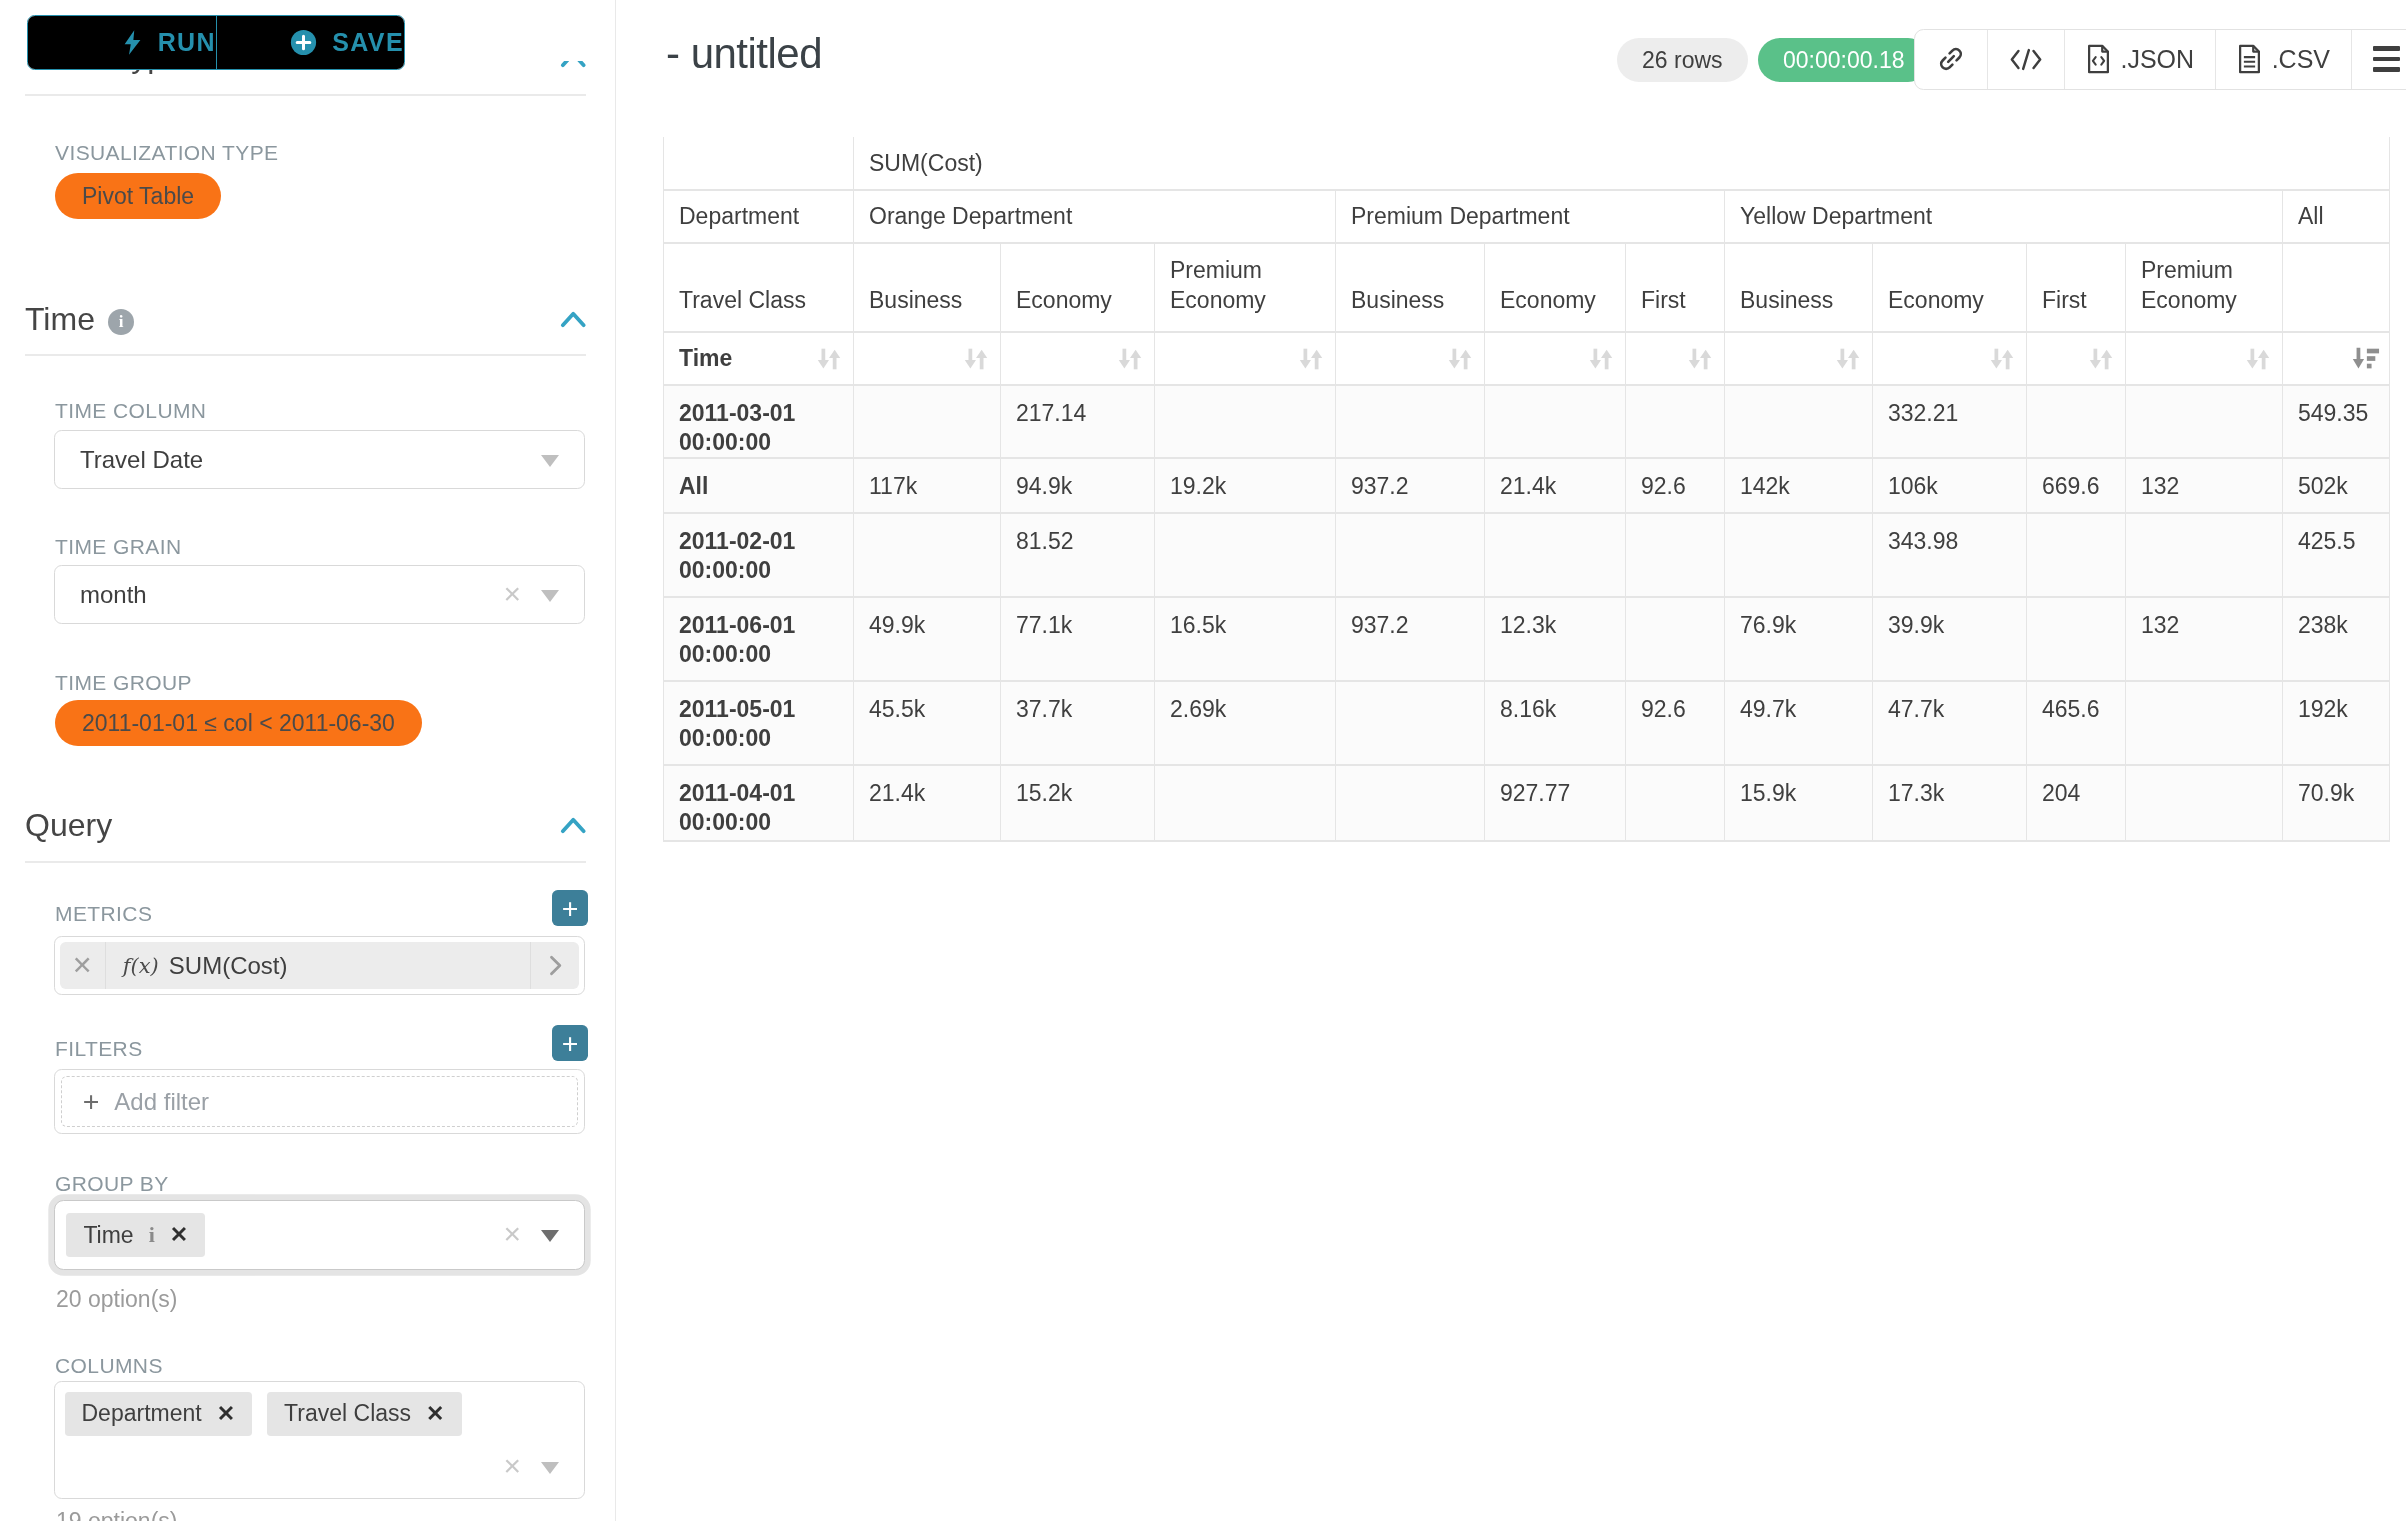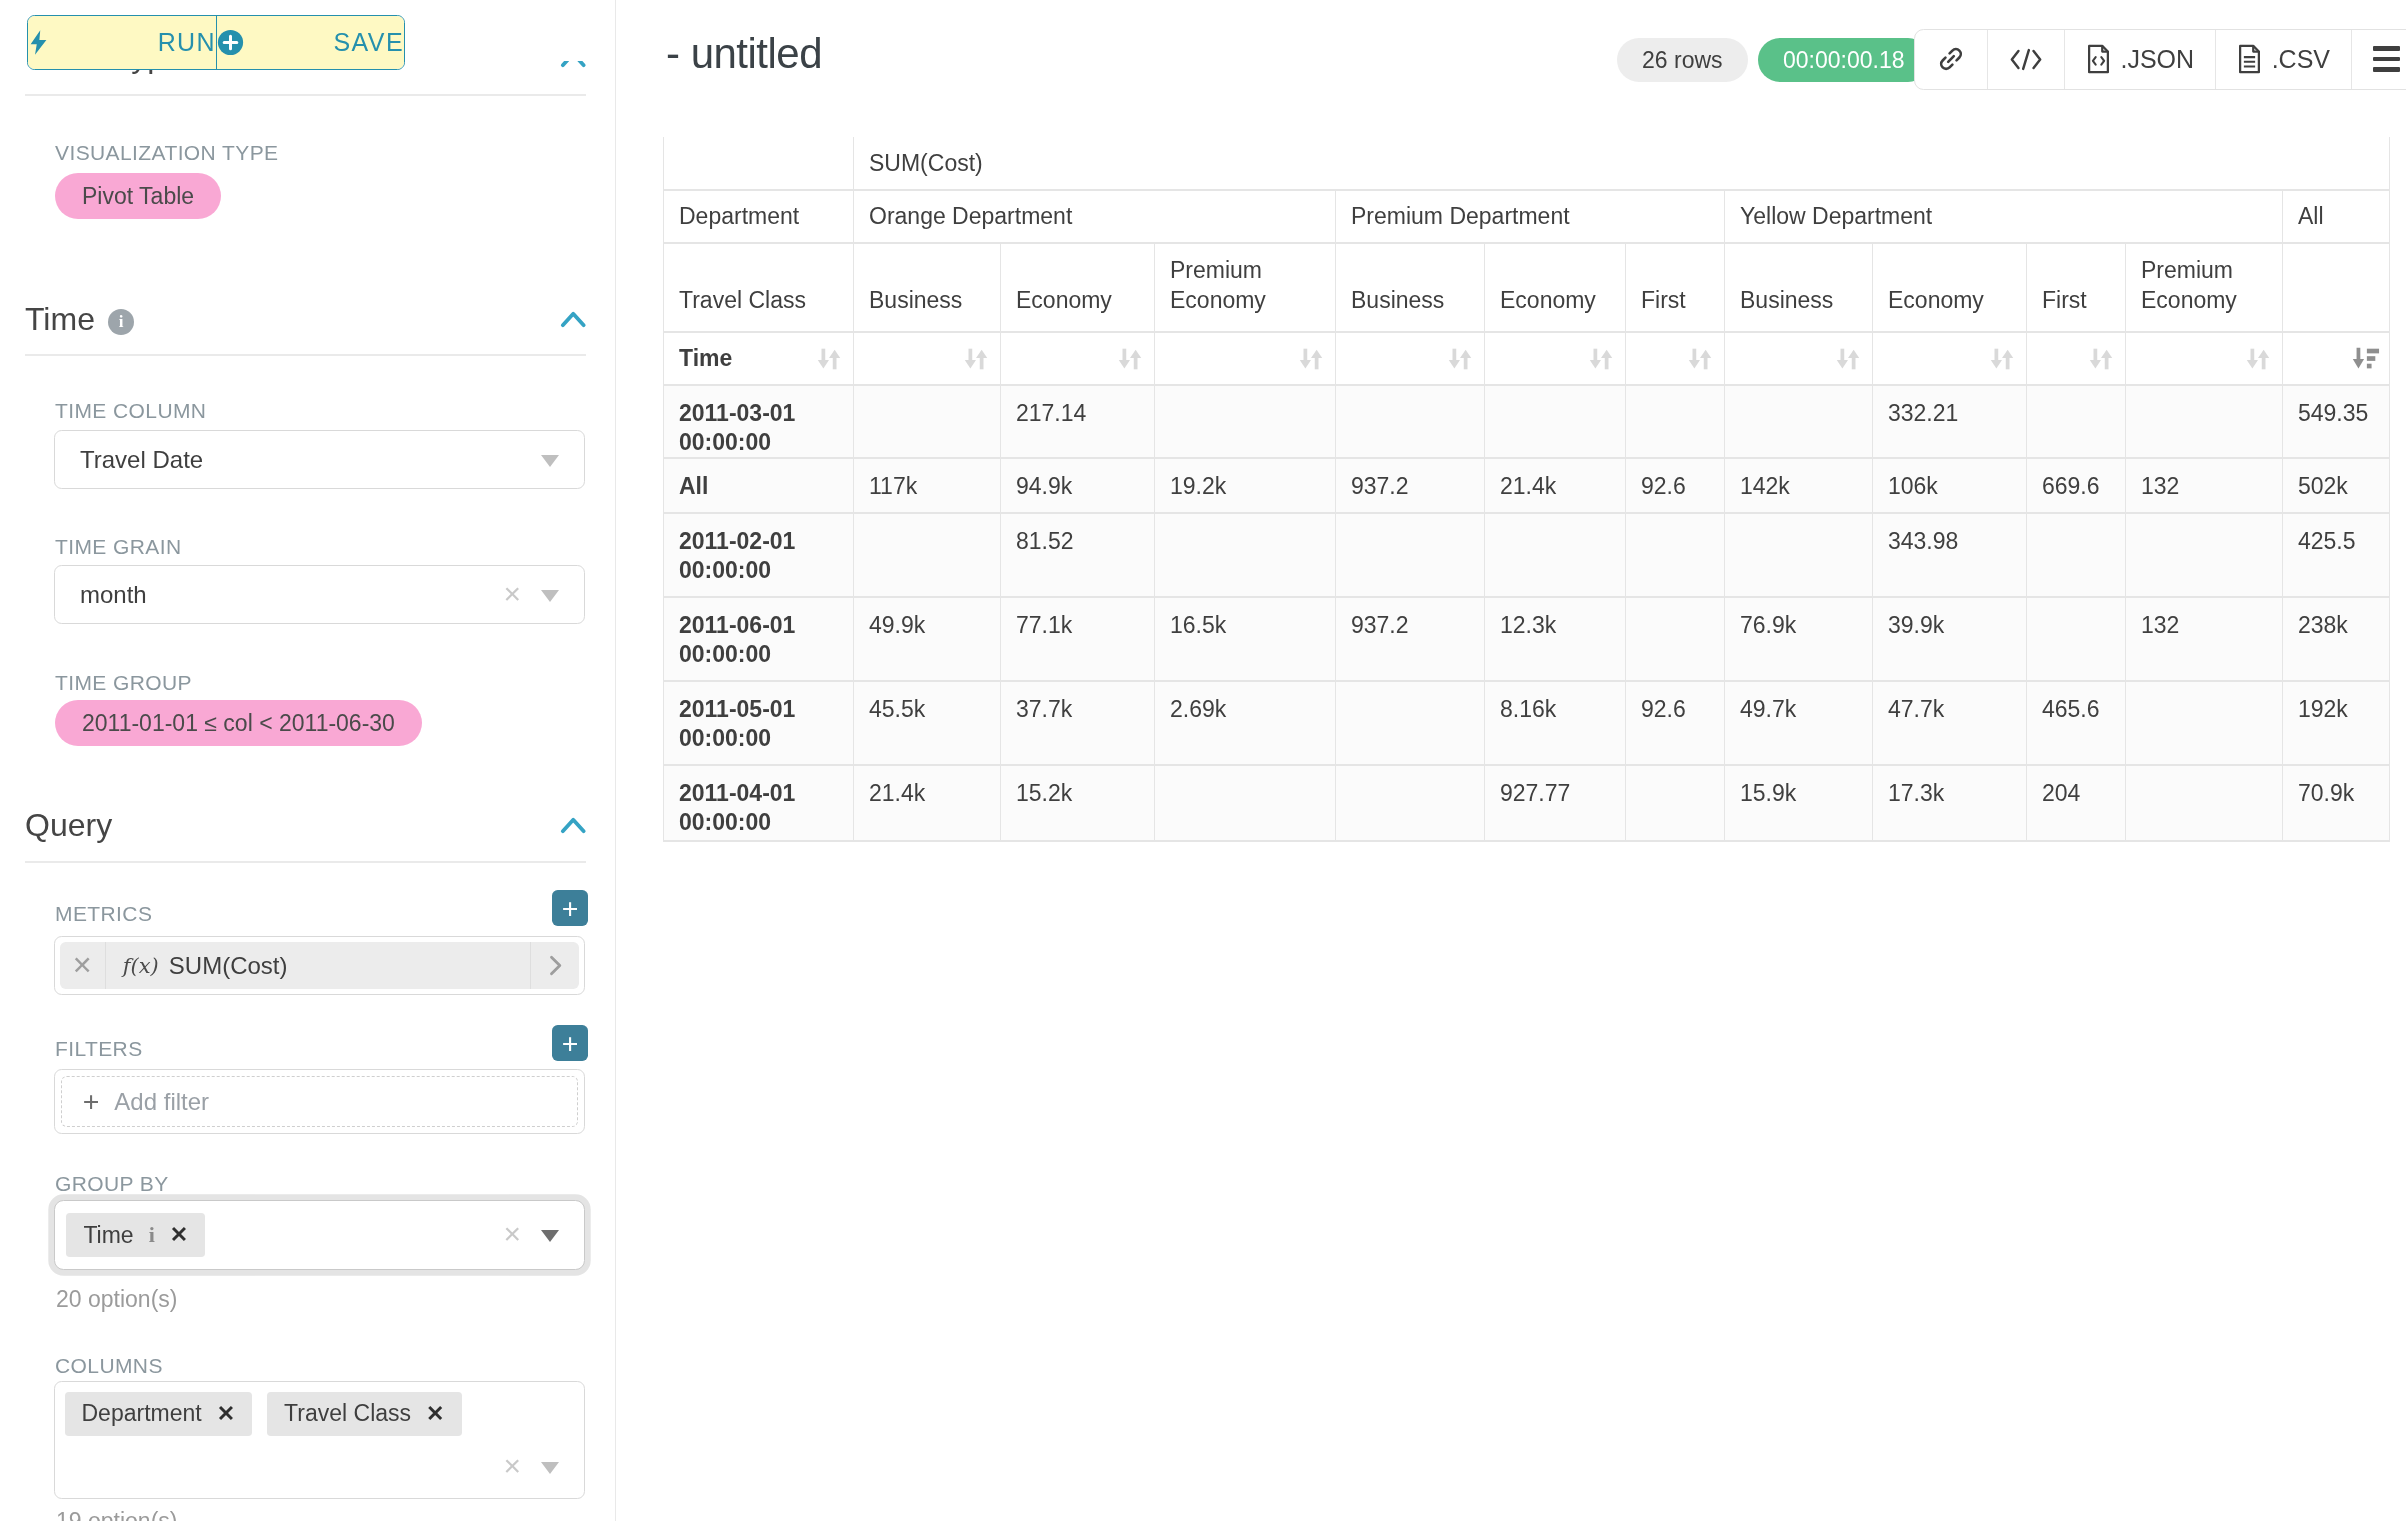--- a/index.html
+++ b/index.html
@@ -6,34 +6,34 @@
   html,body { background:#ffffff; }
   body { font-family:"Liberation Sans", sans-serif; color:#3f3f3f; }
   #app { position:relative; width:2406px; height:1522px; background:#fff; overflow:hidden; }
 
   
   .sidebar { position:absolute; left:0; top:0; width:616px; height:1522px; background:#fff; border-right:1.9px solid #e9e9e9; }
   .abs { position:absolute; }
 
   .actions-cover { position:absolute; left:0; top:0; width:100%; height:61px; background:#fff; z-index:4; }
   .btn-group { position:absolute; left:27px; top:15px; display:flex; border:1.9px solid #2590ad; border-radius:7.6px; background:#fff; z-index:5; overflow:hidden; }
-  .btn { width:188px; height:53px; display:flex; align-items:center; justify-content:space-between; gap:15px; color:#2590ad; font-size:25px; font-weight:400; letter-spacing:1.4px; background:#fef9c3; cursor:pointer; }
+  .btn { width:188px; height:53px; display:flex; align-items:center; justify-content:flex-end; gap:15px; color:#2590ad; font-size:25px; font-weight:700; letter-spacing:1.4px; background:#000000; cursor:pointer; }
   .btn + .btn { border-left:1.9px solid #2590ad; }
 
   .section-heading { font-size:32px; color:#454545; font-weight:400; }
   .chart-type-heading { left:27px; top:38px; z-index:1; }
   .chevron-up { width:28.5px; height:21px; }
   .chevron-chart-type { left:559px; top:49px; z-index:1; }
 
   .divider { position:absolute; left:25px; width:561px; height:1.9px; background:#eaeaea; }
 
   .field-label { position:absolute; left:55px; font-size:21px; color:#8b979e; letter-spacing:0.4px; }
   .hint { position:absolute; left:56px; font-size:23px; color:#9b9b9b; }
 
-  .gray-pill { position:absolute; left:55px; background:#f9a8d4; border-radius:25px; display:inline-flex; align-items:center; padding:0 27px; height:46px; font-size:23px; color:#4a4a4a; }
+  .gray-pill { position:absolute; left:55px; background:#f97316; border-radius:25px; display:inline-flex; align-items:center; padding:0 27px; height:46px; font-size:23px; color:#4a4a4a; }
 
   .info-dot { display:inline-flex; align-items:center; justify-content:center; width:26px; height:26px; border-radius:50%; background:#9da5ab; color:#fff; font-size:17px; font-weight:700; font-family:"Liberation Serif", serif; margin-left:13.3px; vertical-align:2.9px; }
 
   .select { position:absolute; left:54px; width:531px; height:59px; border:1.9px solid #d9d9d9; border-radius:7.6px; background:#fff; display:flex; align-items:center; padding:0 105px 0 25px; font-size:24px; color:#3f3f3f; }
   .caret-down { position:absolute; right:25px; top:50%; margin-top:-4.8px; width:0; height:0; border-left:9.5px solid transparent; border-right:9.5px solid transparent; border-top:12.4px solid #bfbfbf; }
   .clear-x { position:absolute; right:63px; top:50%; transform:translateY(-54%); font-size:30px; color:#c9c9c9; line-height:1; }
 
   .plus-btn { position:absolute; left:552px; width:36px; height:36px; border-radius:5.7px; background:#3d7f99; color:#fff; display:flex; align-items:center; justify-content:center; font-size:28.5px; font-weight:400; line-height:1; cursor:pointer; }
 
   .metric-box { position:absolute; left:54px; top:936px; width:531px; height:59px; border:1.9px solid #d9d9d9; border-radius:7.6px; background:#fff; padding:4.8px; }

